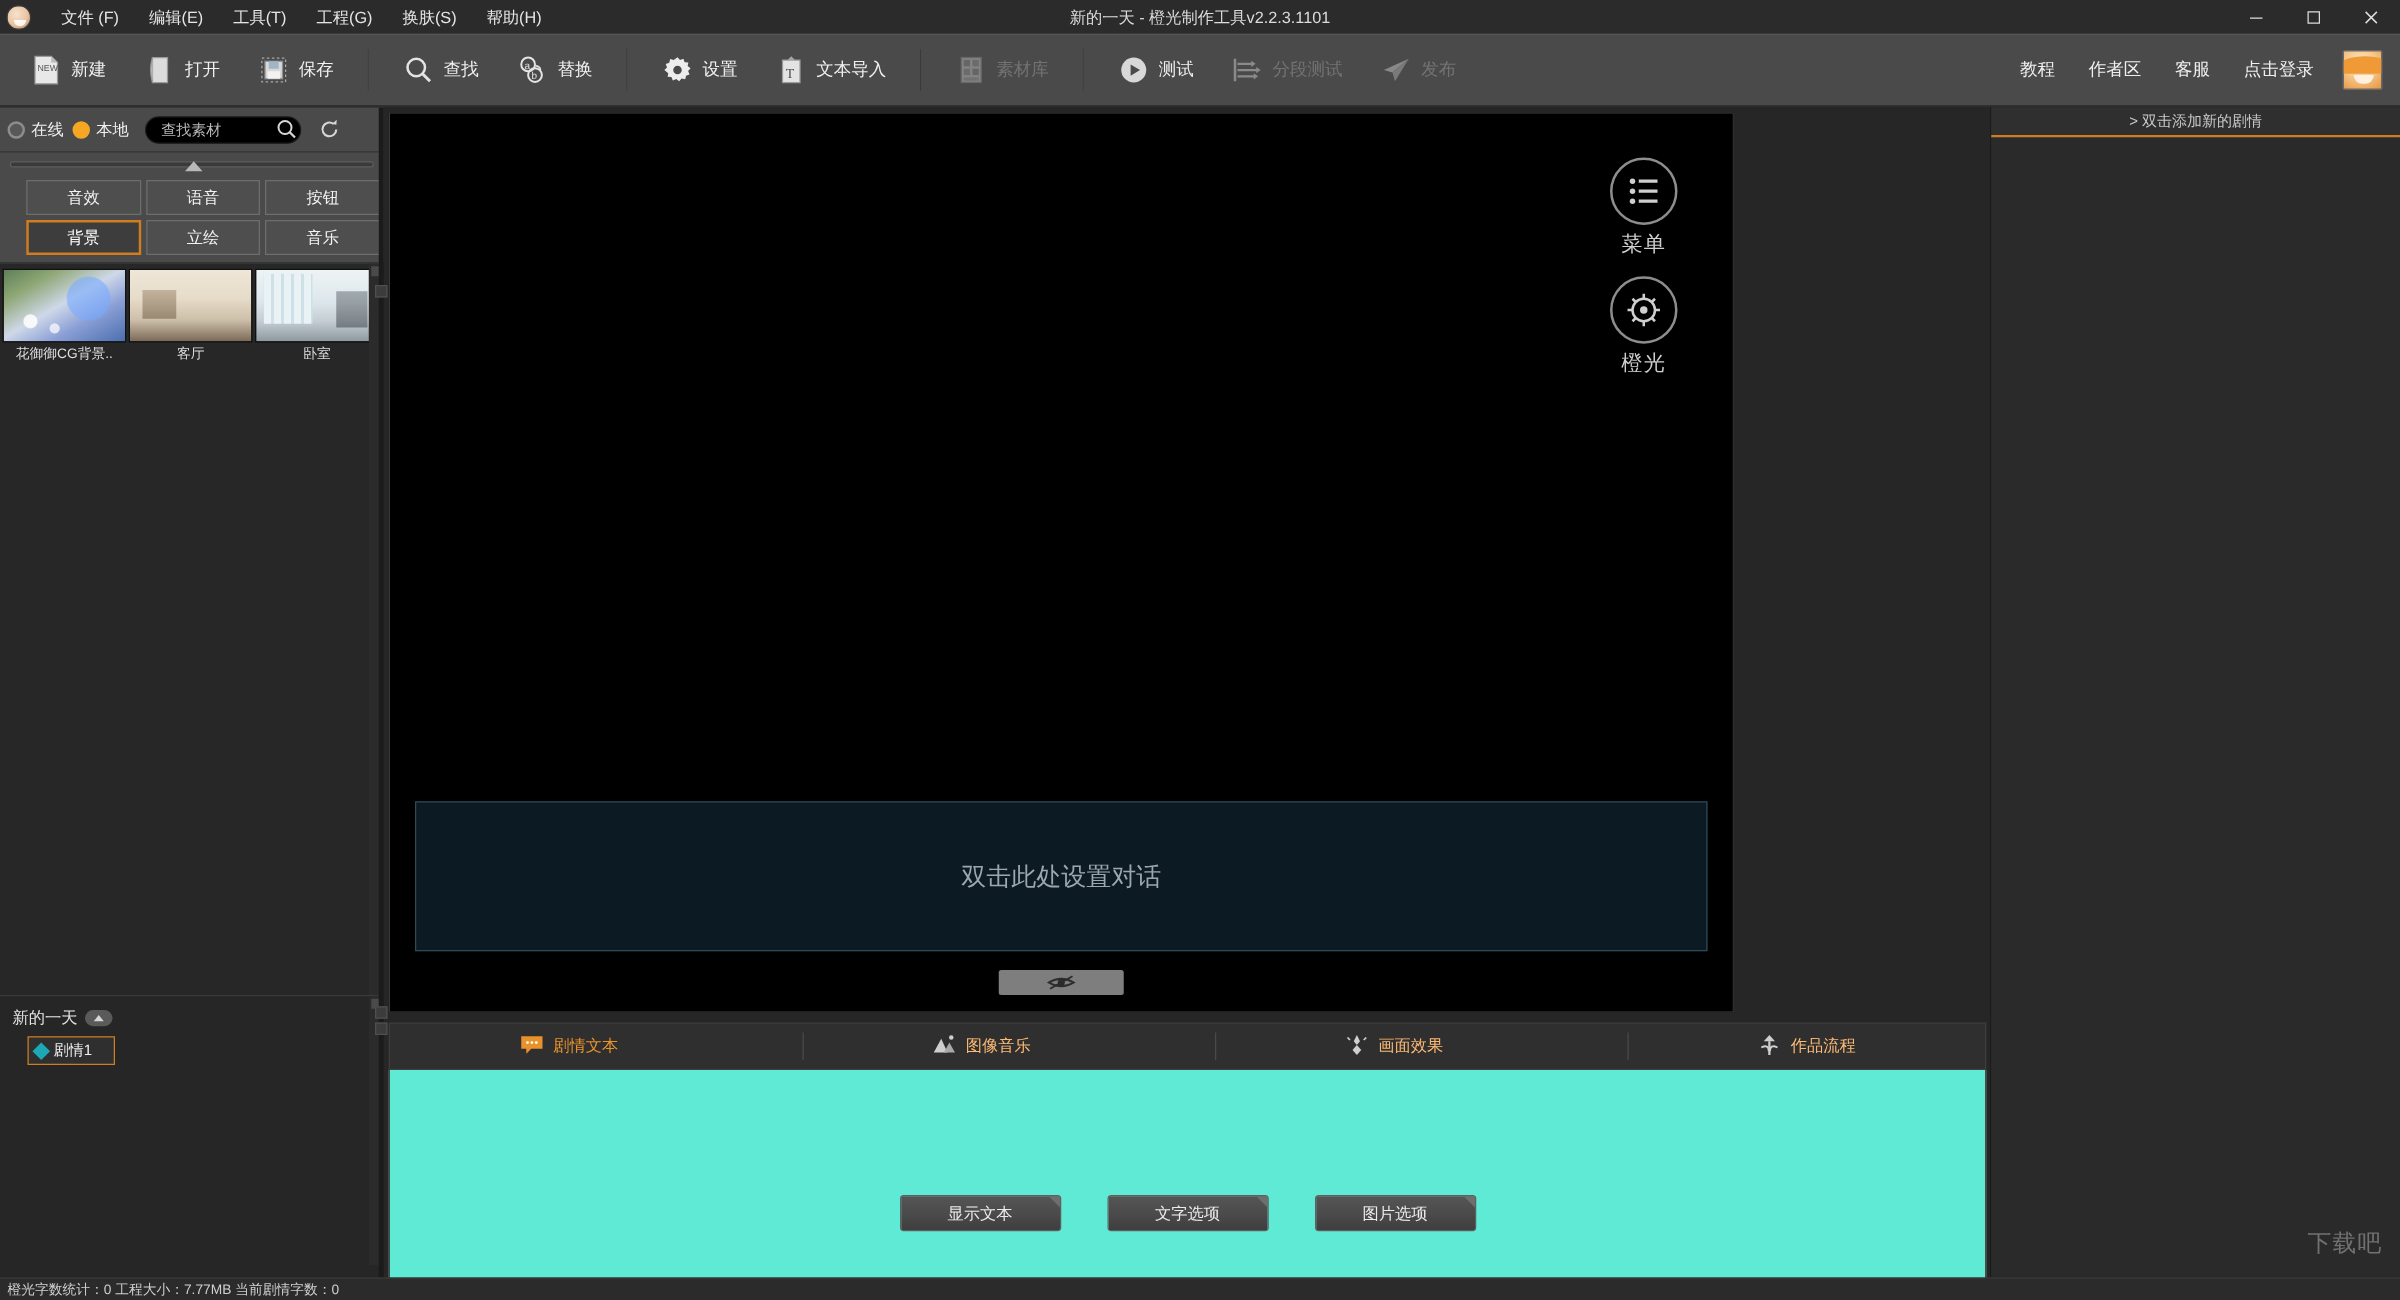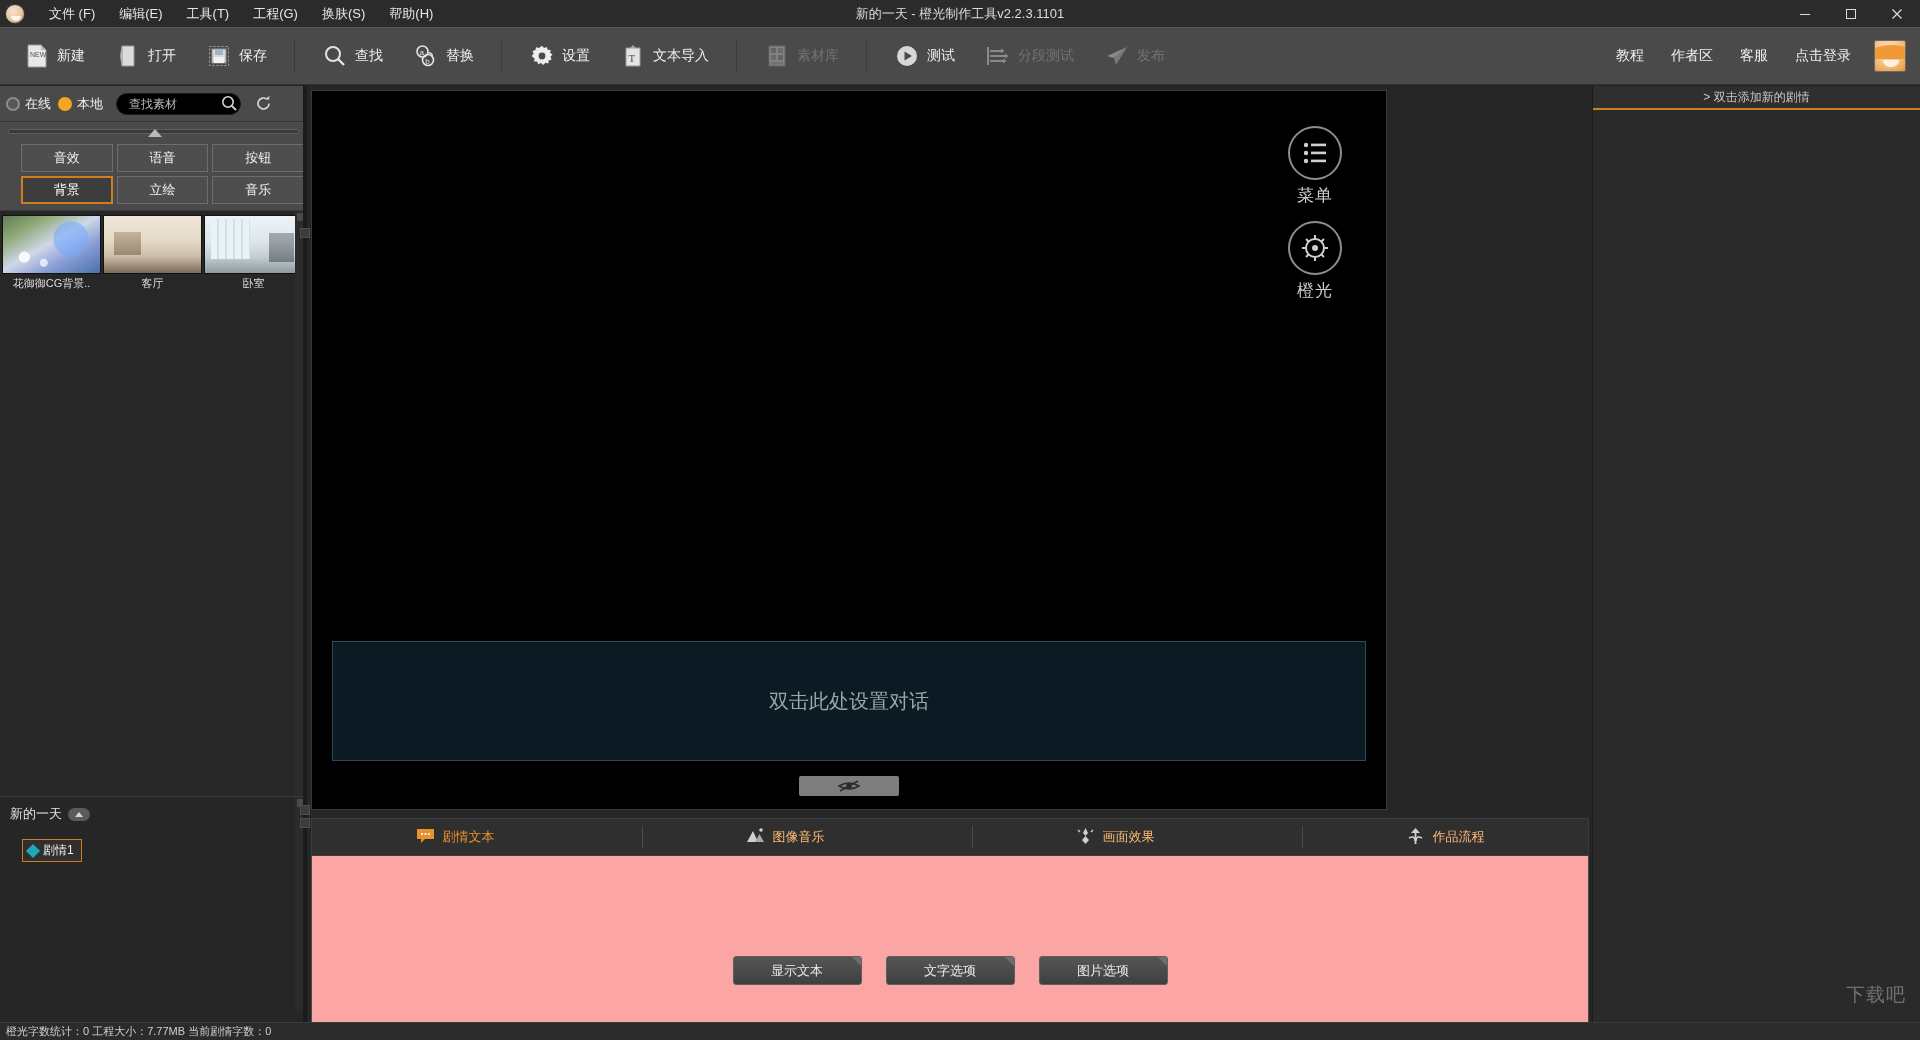--- a/index.html
+++ b/index.html
@@ -194,22 +194,22 @@
   .tree-title { color: #e2e2e2; font-size: 13px; }
   .collapse-pill {
     width: 22px; height: 13px; border-radius: 7px; background: #5a5a5a;
     display: flex; align-items: center; justify-content: center;
   }
   .collapse-pill::after {
     content: ""; width: 0; height: 0; border-left: 4px solid transparent;
     border-right: 4px solid transparent; border-bottom: 5px solid #d8d8d8;
   }
   .tree-node {
-    margin: 16px 0 0 22px; display: inline-flex; align-items: center; gap: 5px;
-    border: 1px solid #d07c21; padding: 2px 7px 2px 5px; background: #2f2f2f;
+    margin: 6px 0 0 22px; display: inline-flex; align-items: center; gap: 5px;
+    border: 1px solid #d07c21; padding: 2px 17px 2px 5px; background: #2f2f2f;
   }
   .tree-dot {
     width: 10px; height: 10px; background: #1da8b5;
     transform: rotate(45deg); display:inline-block;
   }
   .tree-node-label { color: #f0f0f0; font-size: 12px; }
   .tree-scroll { position: absolute; right: 0; top: 0; width: 12px; height: 100%; background: #2b2b2b; }
 
   .vsplit {
     position: absolute; left: 303px; top: 86px; width: 4px; height: 940px;
@@ -257,22 +257,22 @@
   }
   .bt-tab {
     flex: 1; display: flex; align-items: center; justify-content: center; gap: 8px;
     color: #fdba74; font-size: 13px; cursor: default; position: relative;
   }
   .bt-tab + .bt-tab::before {
     content:""; position:absolute; left:0; top:7px; bottom:7px; width:1px; background:#4a4a4a;
   }
   .bt-tab.active { color: #e8922c; }
   .bt-body {
-    height: 170px; background: #fca5a5; border: 1px solid #4a4a4a; border-top: none;
-    display: flex; align-items: center; justify-content: center; gap: 24px;
+    height: 170px; background: #5eead4; border: 1px solid #4a4a4a; border-top: none;
+    display: flex; align-items: center; justify-content: center; gap: 37px;
   }
   .opt-btn {
     width: 129px; height: 29px; background: linear-gradient(180deg,#555 0%, #4a4a4a 55%, #3e3e3e 100%);
     border: 1px solid #5f5f5f; border-radius: 3px; color: #ebebeb; font-size: 13px;
     display: flex; align-items: center; justify-content: center; cursor: default;
     position: relative; margin-top: 60px;
   }
   .opt-btn::after {
     content:""; position:absolute; right:0; top:0;
     border-top: 9px solid #6e6e6e; border-left: 9px solid transparent;

